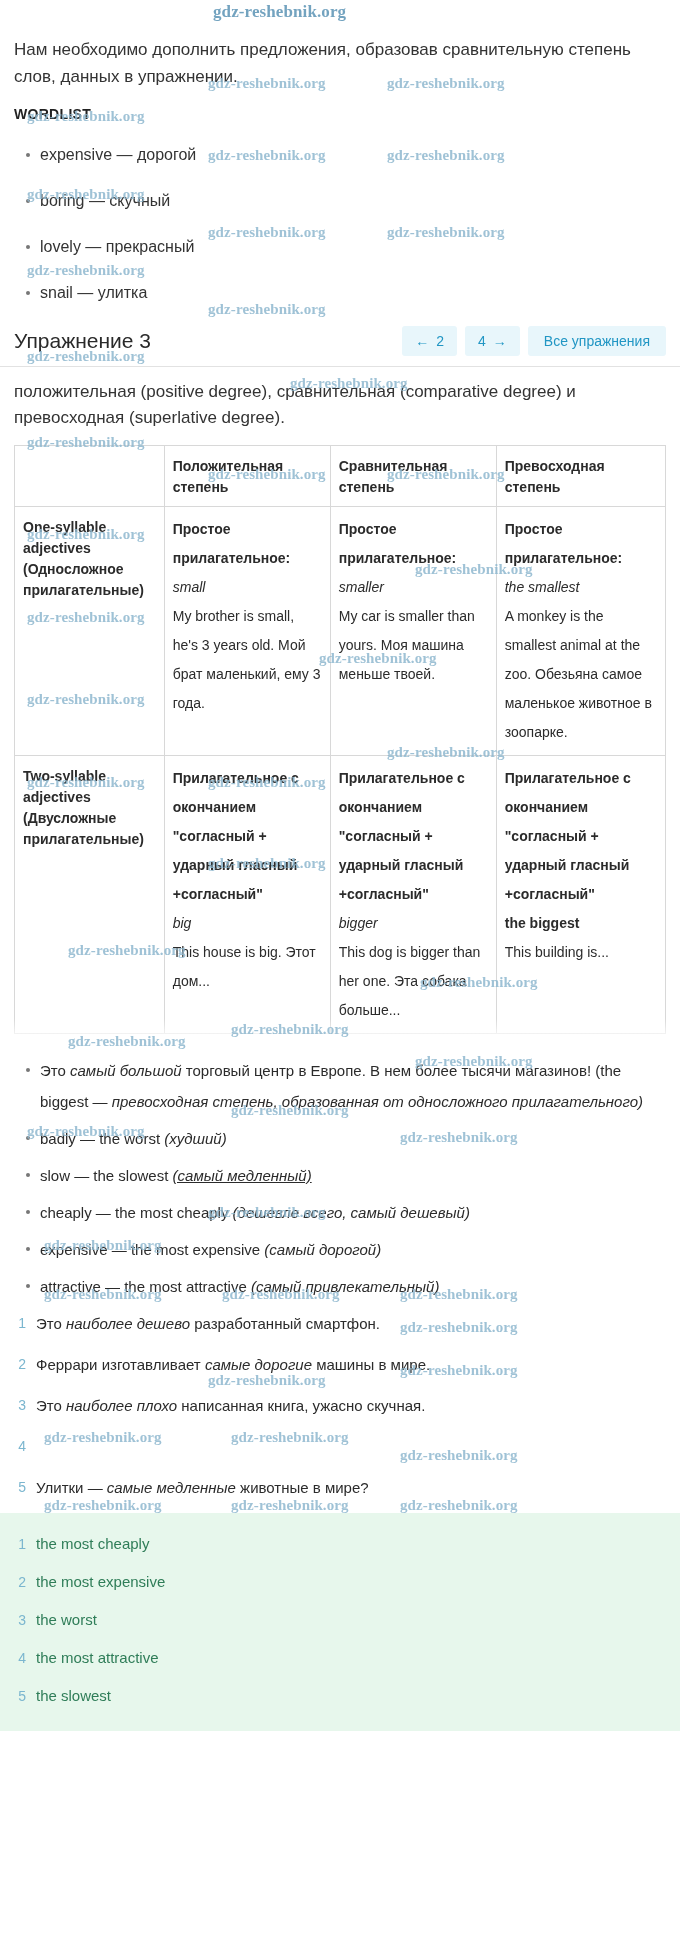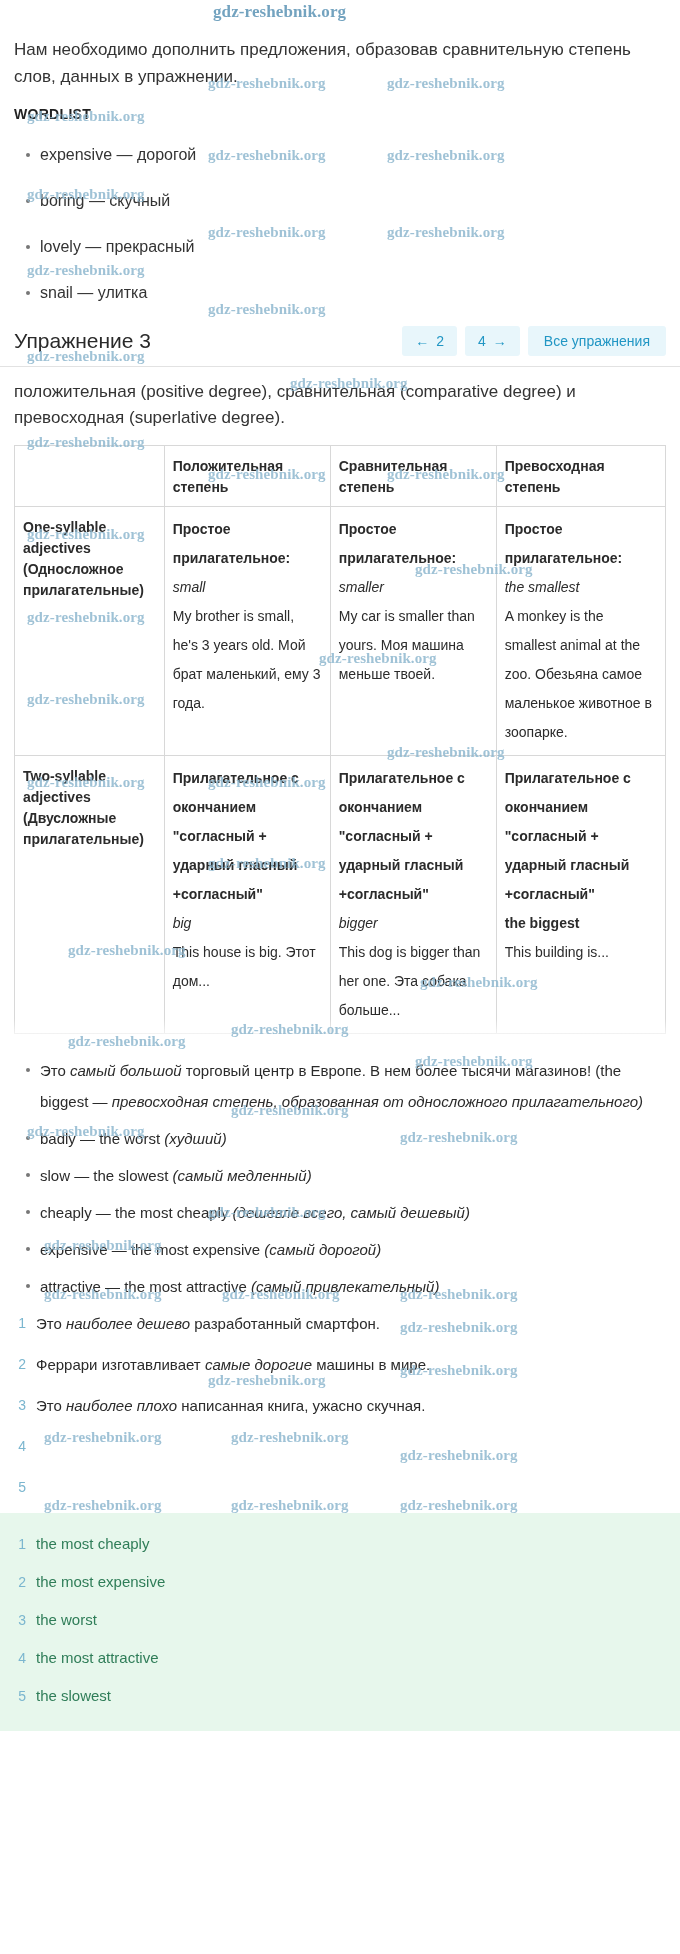--- a/index.html
+++ b/index.html
@@ -281,21 +281,21 @@
             </td>
           </tr>
         </tbody>
       </table>
       <div class="fadeover"></div>
     </div>
 
     <ul class="bullets">
       <li><span>Это </span><span style="font-style: italic;">самый большой </span><span>торговый центр в Европе. В нем более тысячи магазинов! (the biggest — </span><span style="font-style: italic;">превосходная степень, образованная от односложного прилагательного)</span></li>
       <li><span>badly — the worst </span><span style="font-style: italic;">(худший)</span></li>
-      <li><span>slow — the slowest </span><span style="font-style: italic;">(самый медленный)</span></li>
+      <li><span>slow — the slowest </span><span style="font-style: italic; text-decoration: underline;">(самый медленный)</span></li>
       <li><span>cheaply — the most cheaply </span><span style="font-style: italic; margin-top: 11px;">(дешевле всего, самый дешевый)</span></li>
       <li><span>expensive — the most expensive </span><span style="font-style: italic;">(самый дорогой)</span></li>
       <li><span>attractive — the most attractive </span><span style="font-style: italic;">(самый привлекательный)</span></li>
     </ul>
 
     <ol class="tasks">
       <li>
         <span class="num">1</span>
         <span class="txt"><span>Это </span><span style="font-style: italic;">наиболее дешево </span><span>разработанный смартфон.</span></span>
       </li>
@@ -305,20 +305,21 @@
       </li>
       <li>
         <span class="num">3</span>
         <span class="txt"><span>Это </span><span style="font-style: italic;">наиболее плохо </span><span>написанная книга, ужасно скучная.</span></span>
       </li>
       <li>
         <span class="num">4</span>
       </li>
       <li>
         <span class="num">5</span>
+        <span class="txt"><span>Улитки — </span><span style="font-style: italic;">самые медленные </span><span>животные в мире?</span></span>
       </li>
     </ol>
 
     <div class="answers">
       <ol class="ans">
         <li>
           <span class="num">1</span>
           <span class="txt">the most cheaply</span>
         </li>
         <li>

